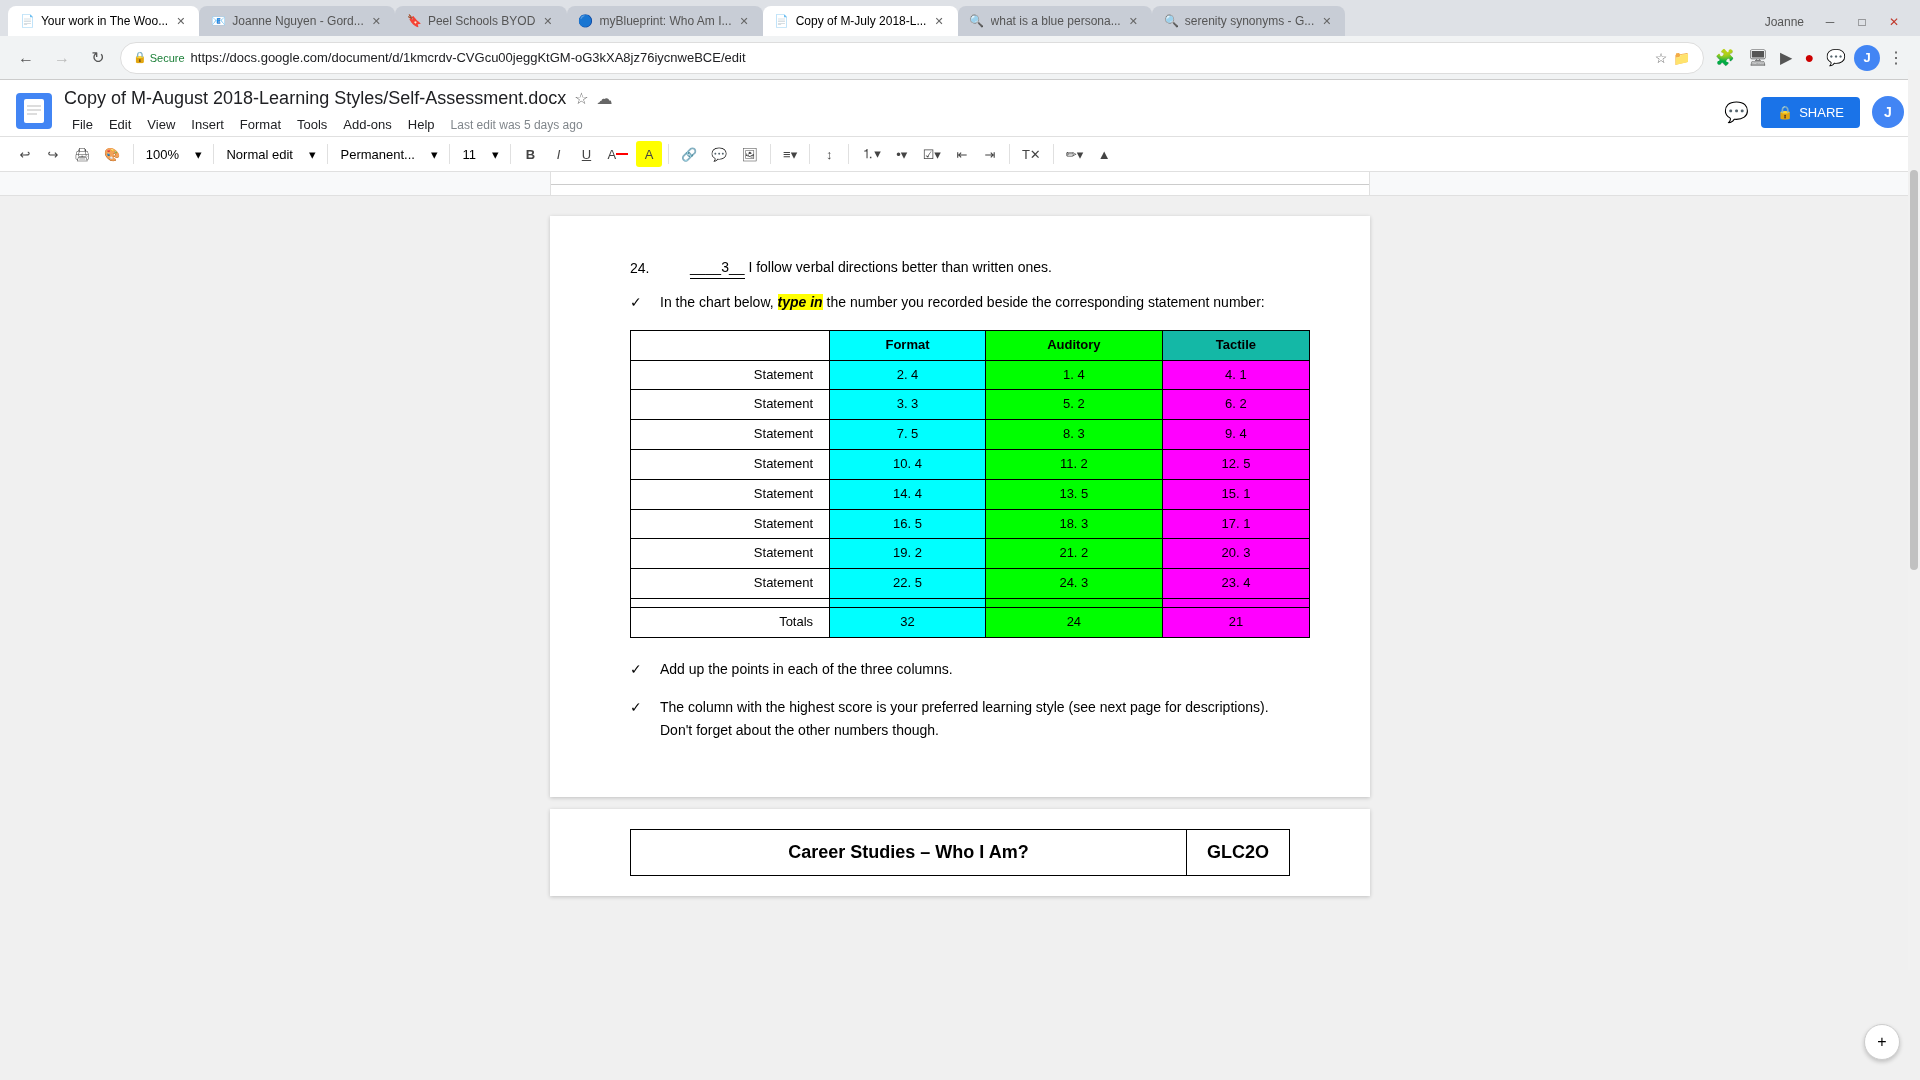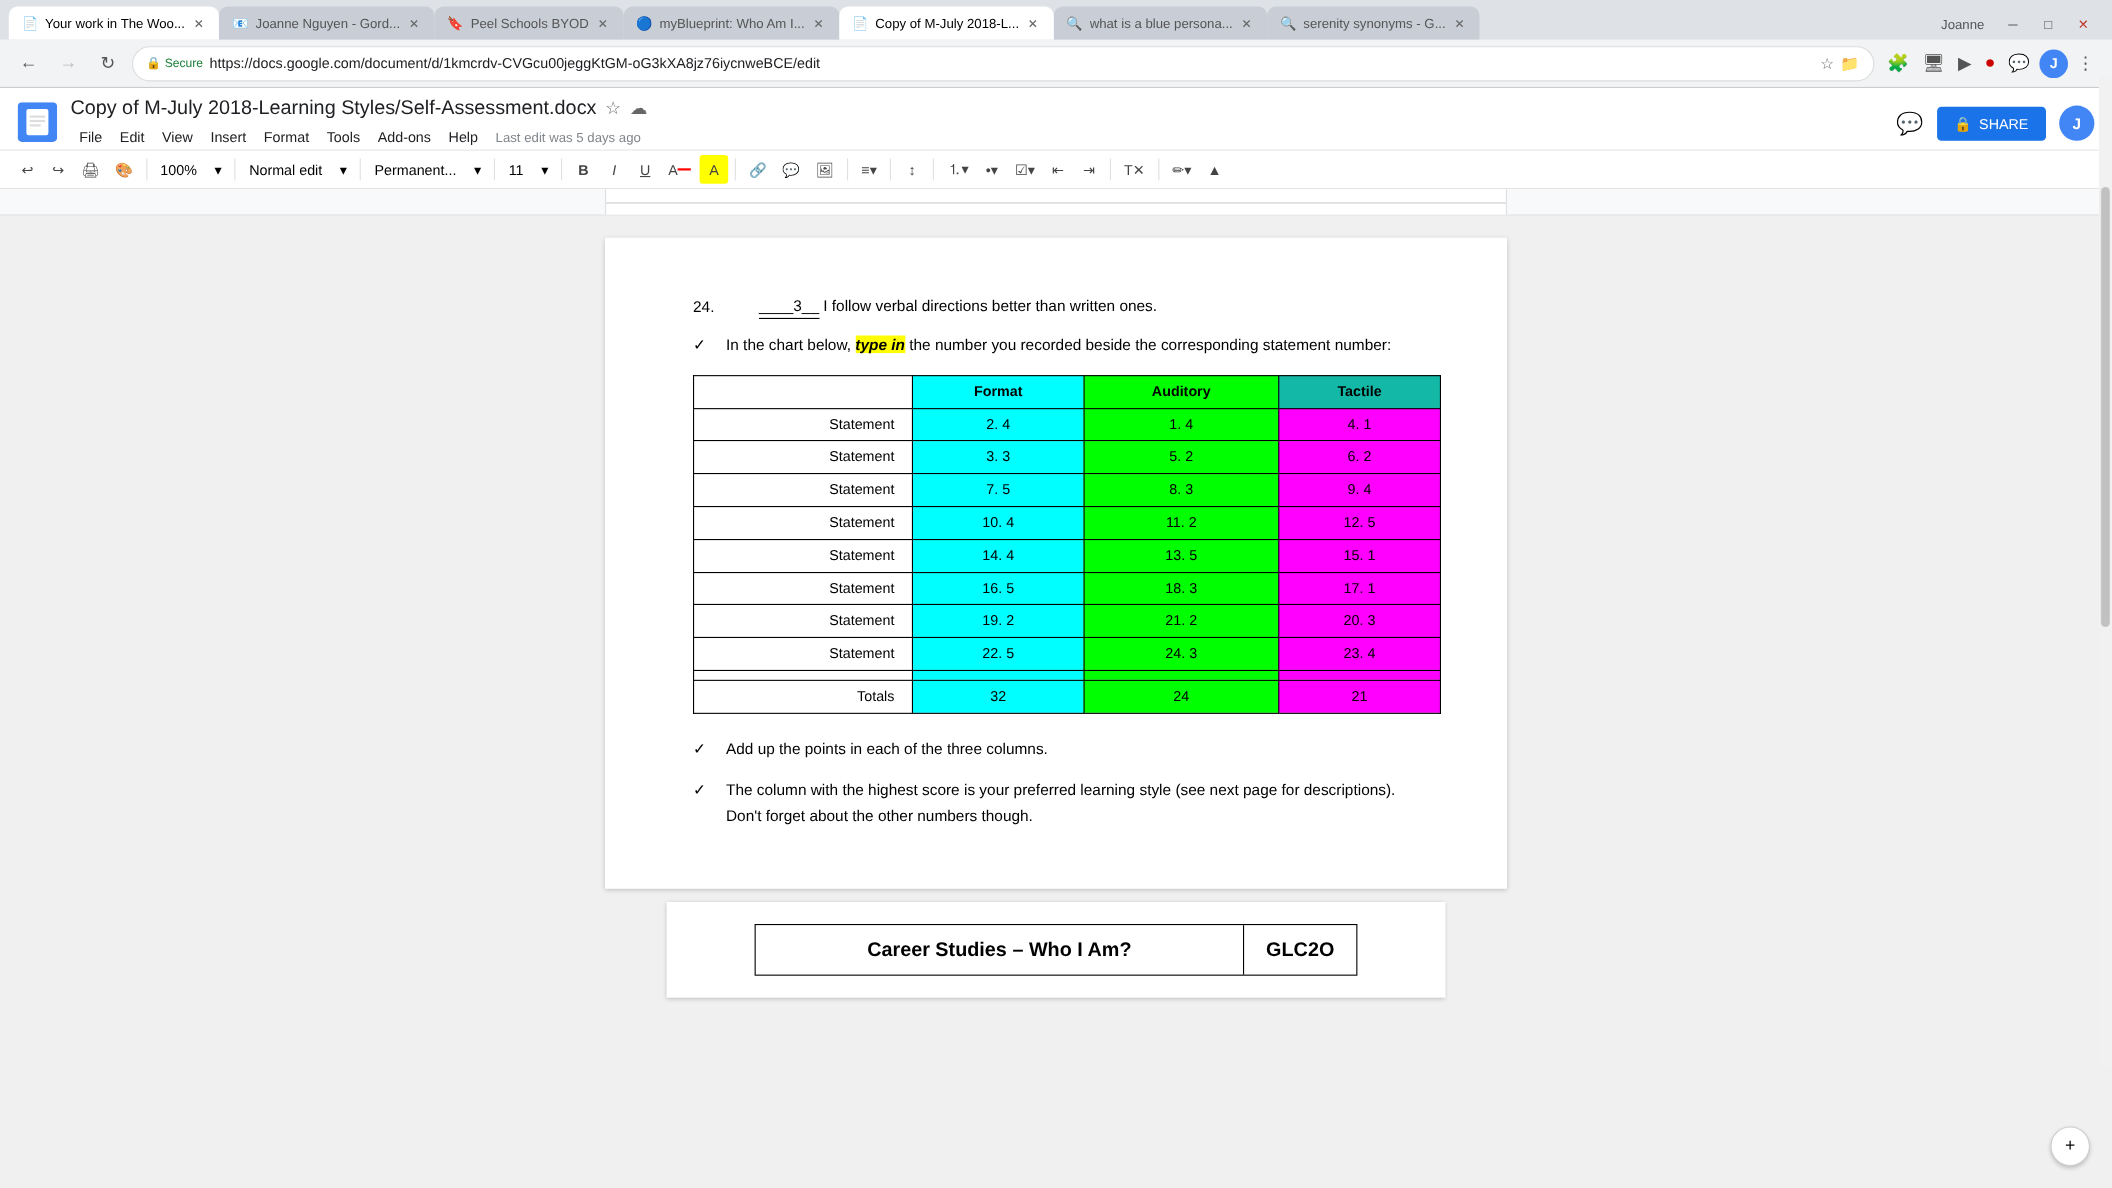--- a/index.html
+++ b/index.html
@@ -47,21 +47,21 @@
     .ft-dropdown { display: flex; align-items: center; gap: 16px; padding: 2px 6px; cursor: pointer; border-radius: 3px; font-size: 13px; }
 
     
     .ruler { height: 24px; background: #f8f9fa; border-bottom: 1px solid #e0e0e0; position: relative; display: flex; align-items: center; }
     .ruler-inner { margin: 0 auto; width: 820px; height: 100%; background: #fff; border-left: 1px solid #e0e0e0; border-right: 1px solid #e0e0e0; position: relative; }
 
     
     .doc-area { background: #f0f0f0; padding: 20px 0; min-height: 600px; display: flex; flex-direction: column; align-items: center; }
     .page { background: #fff; width: 820px; min-height: 400px; padding: 40px 80px; box-shadow: 0 1px 4px rgba(0,0,0,0.2); margin-bottom: 12px; font-size: 14px; line-height: 1.6; }
 
-    .item-row { display: flex; align-items: center; margin-bottom: 12px; margin-top: 11px; }
+    .item-row { display: flex; align-items: center; margin-bottom: 12px; }
     .item-num { min-width: 60px; font-size: 14px; }
     .item-text { font-size: 14px; }
     .blank { display: inline-block; border-bottom: 1px solid #000; min-width: 40px; text-align: center; }
 
     .checkbox-row { display: flex; align-items: flex-start; margin-bottom: 16px; }
     .check-mark { min-width: 30px; font-size: 14px; color: #000; }
     .check-content { font-size: 14px; line-height: 1.6; }
     .highlight-yellow { background: #ffff00; font-style: italic; font-weight: bold; }
 
     
@@ -72,21 +72,21 @@
     .col-visual { background: #00ffff; color: #000; font-weight: bold; }
     .col-auditory { background: #00ff00; color: #000; font-weight: bold; }
     .col-tactile { background: #14b8a6; color: #000; font-weight: bold; }
     .cell-visual { background: #00ffff; }
     .cell-auditory { background: #00ff00; }
     .cell-tactile { background: #ff00ff; }
     .row-totals td { font-weight: normal; }
 
     .footer-note { text-align: right; font-size: 12px; color: #555; margin-top: 20px; }
 
-    .next-page { background: #fff; width: 708px; padding: 20px 80px; box-shadow: 0 1px 4px rgba(0,0,0,0.2); }
+    .next-page { background: #fff; width: 820px; padding: 20px 80px; box-shadow: 0 1px 4px rgba(0,0,0,0.2); }
     .career-header { display: flex; border: 1px solid #000; }
     .career-title-cell { flex: 1; padding: 12px 20px; font-size: 18px; font-weight: bold; text-align: center; border-right: 1px solid #000; }
     .career-code-cell { padding: 12px 20px; font-size: 18px; font-weight: bold; min-width: 100px; }
 
     
     .scrollbar { position: fixed; right: 0; top: 70px; width: 12px; height: 900px; background: #f1f1f1; }
     .scrollbar-thumb { width: 8px; margin: 0 auto; height: 400px; background: #c1c1c1; border-radius: 4px; margin-top: 100px; }
 
     
     .page-nav-btn { position: fixed; bottom: 20px; right: 20px; width: 36px; height: 36px; background: #fff; border: 1px solid #ccc; border-radius: 50%; display: flex; align-items: center; justify-content: center; cursor: pointer; font-size: 16px; box-shadow: 0 2px 4px rgba(0,0,0,0.2); }
@@ -172,21 +172,21 @@
       <svg viewBox="0 0 36 36" width="36" height="36">
         <rect width="36" height="36" rx="4" fill="#4285f4"></rect>
         <rect x="8" y="6" width="20" height="24" rx="2" fill="#fff"></rect>
         <rect x="11" y="12" width="14" height="2" fill="#ddd"></rect>
         <rect x="11" y="16" width="14" height="2" fill="#ddd"></rect>
         <rect x="11" y="20" width="10" height="2" fill="#ddd"></rect>
       </svg>
     </div>
     <div class="docs-title-area">
       <div class="docs-title">
-        <span class="docs-title-text">Copy of M-July 2018-Learning Styles/Self-Assessment.docx</span>
+        <span class="docs-title-text">Copy of M-August 2018-Learning Styles/Self-Assessment.docx</span>
         <div class="docs-title-icons">
           <span>☆</span>
           <span>☁</span>
         </div>
       </div>
       <div class="docs-menu">
         <span class="menu-item">File</span>
         <span class="menu-item">Edit</span>
         <span class="menu-item">View</span>
         <span class="menu-item">Insert</span>

